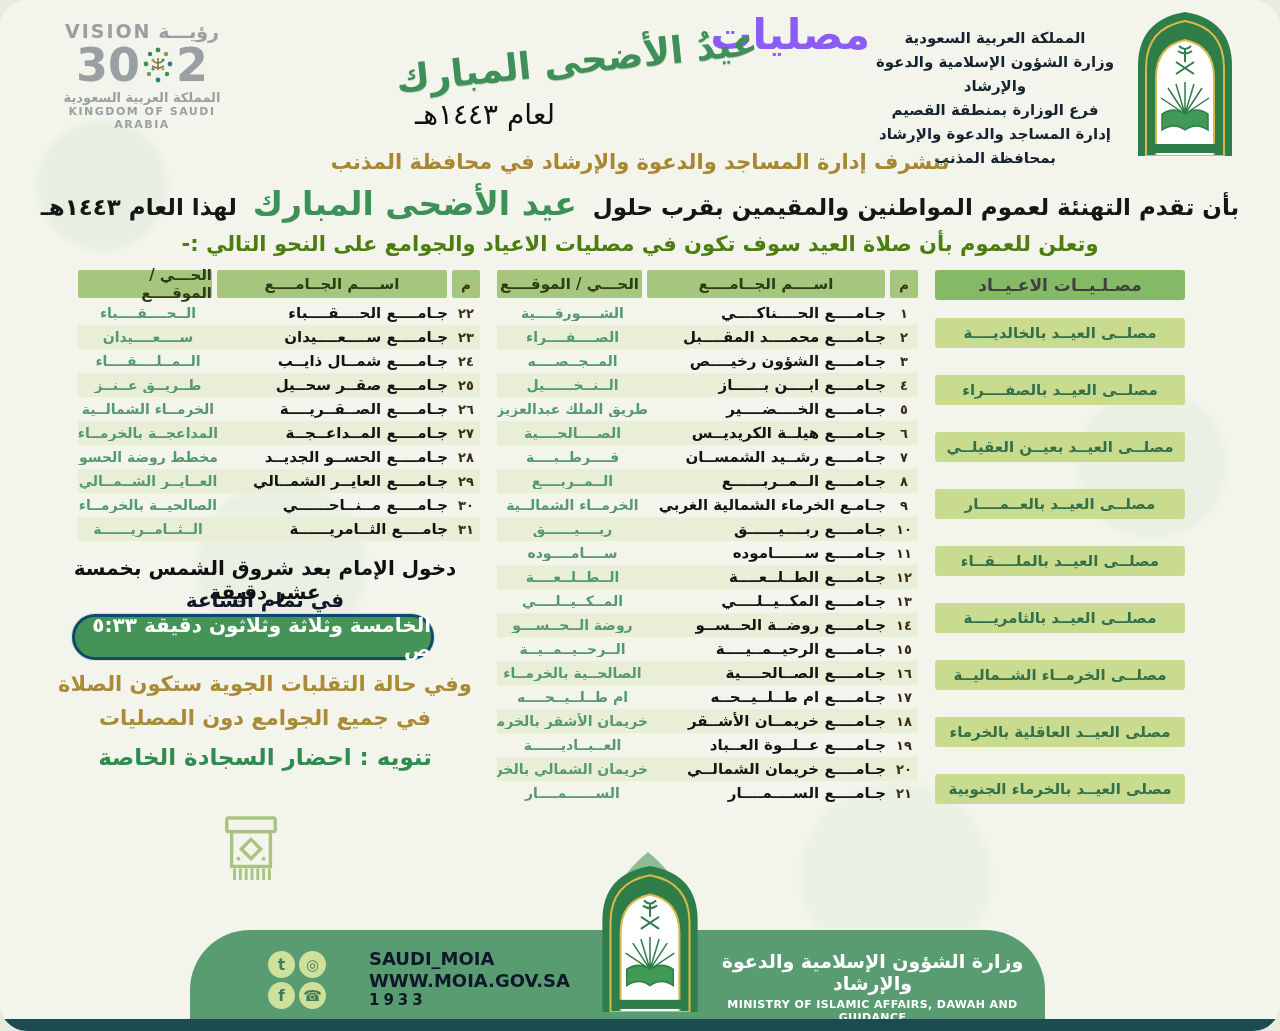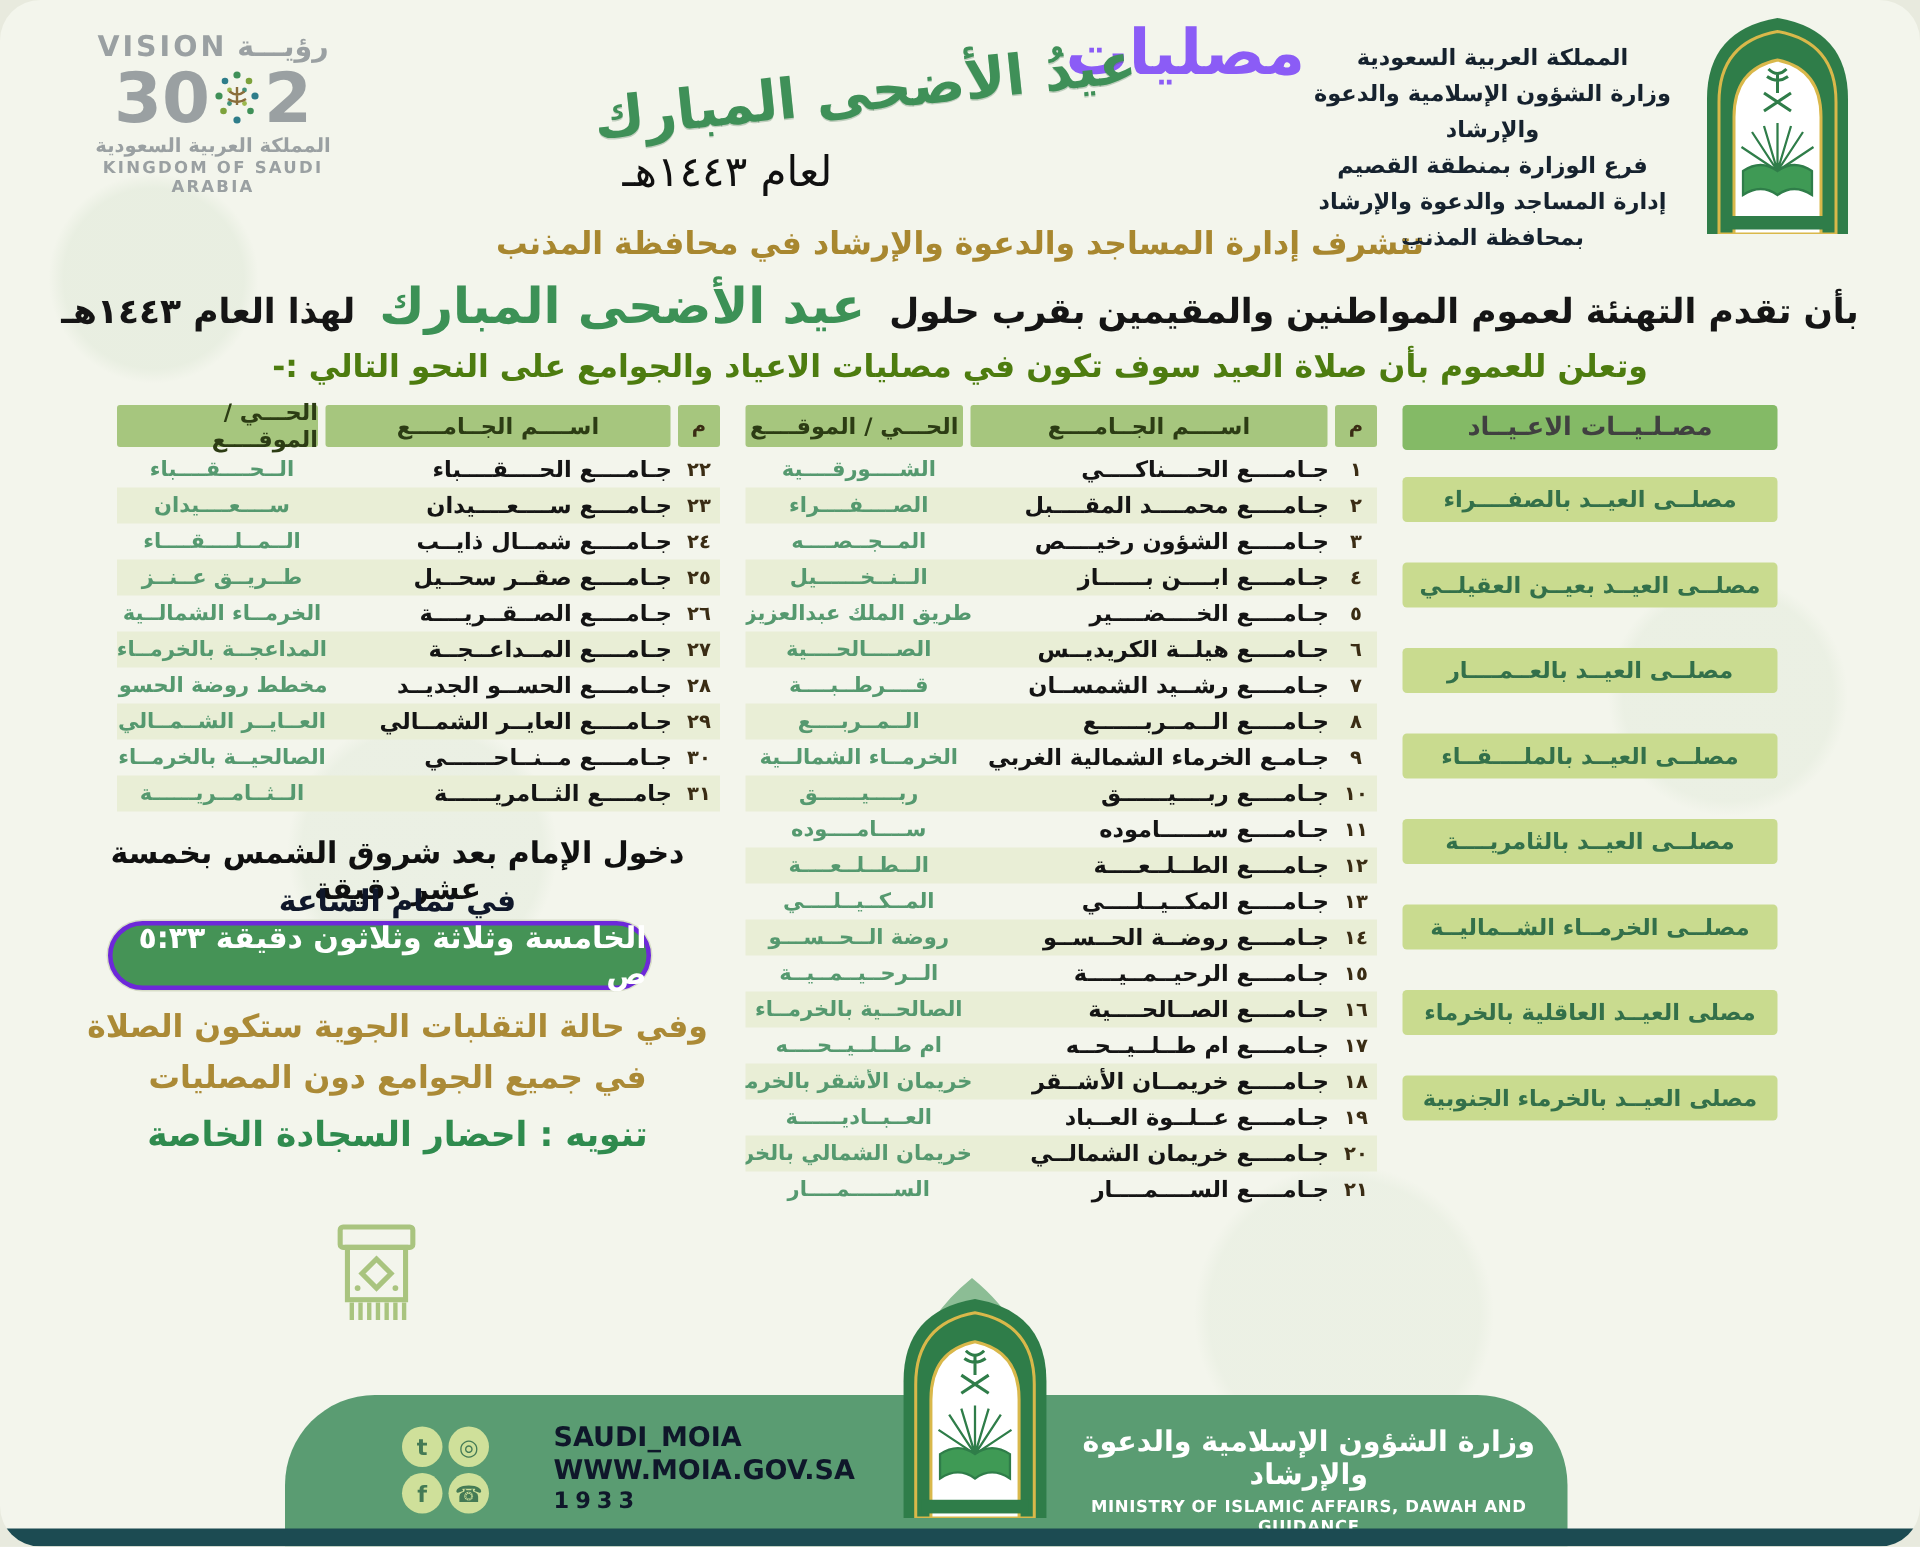--- a/index.html
+++ b/index.html
@@ -46,21 +46,21 @@
   .sec-tbl .c-mosque{width:230px;}
   
   .eid-head{left:935px;top:270px;width:250px;height:30px;background:#84ba66;border-radius:3px;
     color:#404040;font-size:17px;font-weight:900;display:flex;align-items:center;justify-content:center;}
   .eid-list{left:935px;top:318px;width:250px;display:flex;flex-direction:column;gap:27px;}
   .musalla-pill{height:30px;background:#c9db8f;border-radius:3px;color:#33704a;
     font-size:15px;font-weight:900;display:flex;align-items:center;justify-content:center;white-space:nowrap;}
   
   .note-black{left:50px;top:556px;width:430px;text-align:center;color:#101010;font-size:20px;font-weight:900;}
   .note-black2{left:50px;top:588px;width:430px;text-align:center;color:#0f172a;font-size:20px;font-weight:900;}
-  .time-pill{left:72px;top:614px;width:356px;height:40px;background:#459356;border:3px solid #6d28d9;
+  .time-pill{left:72px;top:614px;width:356px;height:40px;background:#459356;border:3px solid #0c4a6e;
     box-shadow:0 0 0 1px #d8ddc8;border-radius:24px;color:#fff;font-size:20px;font-weight:900;
     display:flex;align-items:center;justify-content:center;}
   .note-gold{left:40px;top:668px;width:450px;text-align:center;color:#ab8a36;font-size:21px;font-weight:900;line-height:1.6;}
   .note-green{left:50px;top:744px;width:430px;text-align:center;color:#2f8b4e;font-size:23px;font-weight:900;}
   
   .rug{left:220px;top:814px;}
   .dome{left:528px;top:850px;z-index:1;}
   .band{left:190px;top:930px;width:855px;height:101px;background:#5a9c72;
     border-radius:60px 60px 0 0;z-index:2;}
   .f-emblem{left:585px;top:860px;z-index:3;}
@@ -139,20 +139,23 @@
   <div class="abs intro2">
     <span>بأن تقدم التهنئة لعموم المواطنين والمقيمين بقرب حلول</span>
     <span class="hl">عيد الأضحى المبارك</span>
     <span>لهذا العام ١٤٤٣هـ</span>
   </div>
   <div class="abs intro3">وتعلن للعموم بأن صلاة العيد سوف تكون في مصليات  الاعياد والجوامع على النحو التالي :-</div>
 
   <div class="abs eid-head">مصـلـيــات الاعـيــاد</div>
   <div class="abs eid-list">
 
+  <div class="musalla-pill">
+        <span>مصلــى العيــد بالخالديــــة</span>
+      </div>
       <div class="musalla-pill">
         <span>مصلــى العيــد بالصفــــراء</span>
       </div>
       <div class="musalla-pill">
         <span>مصلــى العيــد بعيــن العقيلــي</span>
       </div>
       <div class="musalla-pill">
         <span>مصلــى العيــد بالعــمــــار</span>
       </div>
       <div class="musalla-pill">

